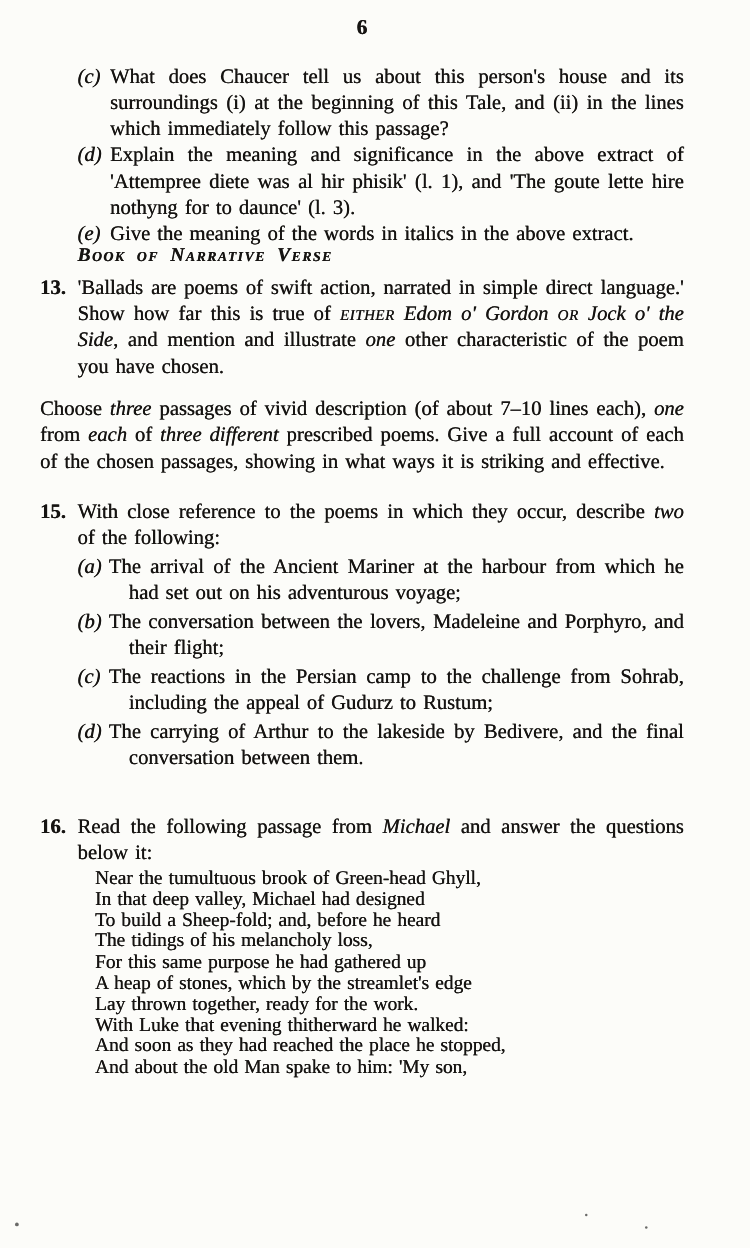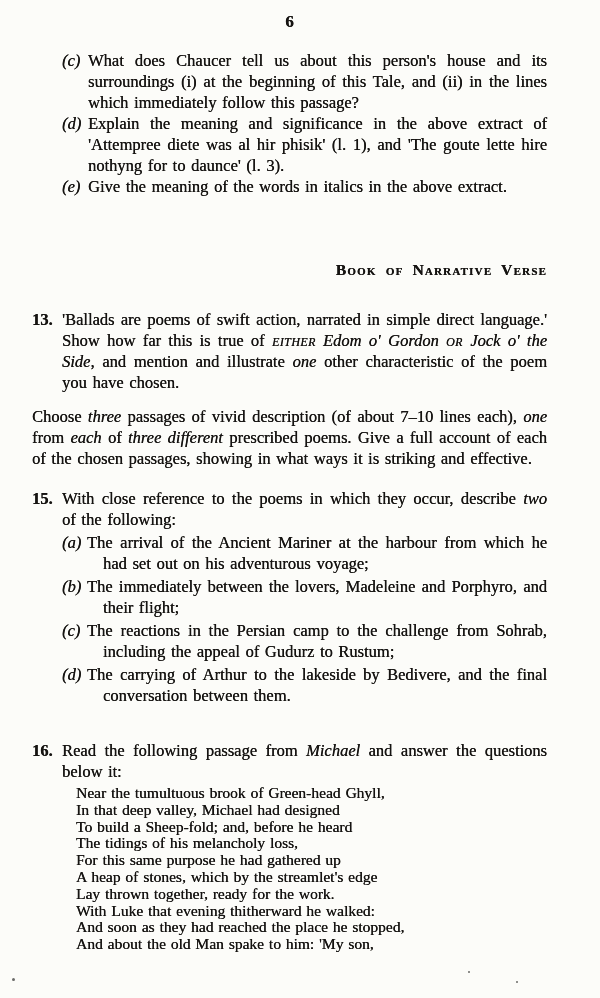--- a/index.html
+++ b/index.html
@@ -41,32 +41,32 @@
   .topitem{display:flex;}
   .topmarker{
     flex:0 0 26px;
     font-style:italic;
   }
   .topbody{flex:1;text-align:justify;}
   
   .section-heading{
     width:485px;
     margin-left:30px;
-    margin-top:65px;
-    text-align:right;
+    text-align:left;
     font-variant:small-caps;
     font-weight:bold;
     font-size:15.5px;
     line-height:16px;
     letter-spacing:1.2px;
     word-spacing:4px;
+    font-style:italic;
   }
   
   .question{display:flex;width:515px;}
-  .q13{margin-top:31px;}
+  .q13{margin-top:6px;}
   .q14{margin-top:13px;}
   .q15{margin-top:19px;}
   .q16{margin-top:34px;}
   .qnum{
     flex:0 0 30px;
     font-weight:bold;
   }
   .qbody{flex:1;text-align:justify;}
   
   .subitem{display:flex;margin-top:2px;}
@@ -146,21 +146,21 @@
   <div class="question q15 body-text">
     <span class="qnum">15.</span>
     <span class="qbody">
       <span><span>With close reference to the poems in which they occur, describe </span><span class="run-italic">two</span><span> of the following:</span></span>
       <span class="subitem">
         <span class="submarker">(a)</span>
         <span class="subbody"><span>The arrival of the Ancient Mariner at the harbour from which he had set out on his adventurous voyage;</span></span>
       </span>
       <span class="subitem">
         <span class="submarker">(b)</span>
-        <span class="subbody"><span>The immediately between the lovers, Madeleine and Porphyro, and their flight;</span></span>
+        <span class="subbody"><span>The conversation between the lovers, Madeleine and Porphyro, and their flight;</span></span>
       </span>
       <span class="subitem">
         <span class="submarker">(c)</span>
         <span class="subbody"><span>The reactions in the Persian camp to the challenge from Sohrab, including the appeal of Gudurz to Rustum;</span></span>
       </span>
       <span class="subitem">
         <span class="submarker">(d)</span>
         <span class="subbody"><span>The carrying of Arthur to the lakeside by Bedivere, and the final conversation between them.</span></span>
       </span>
     </span>

